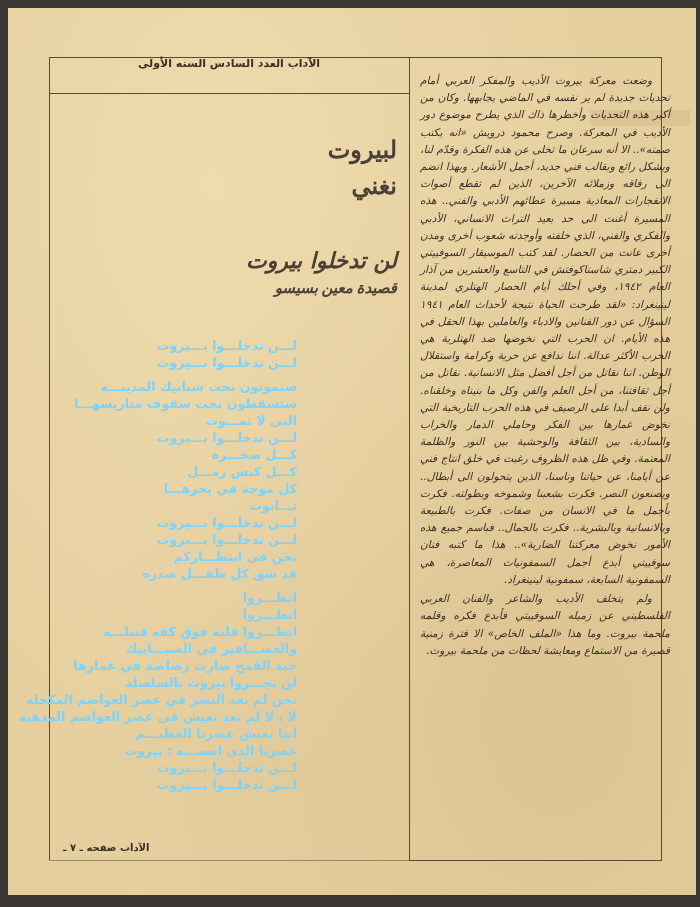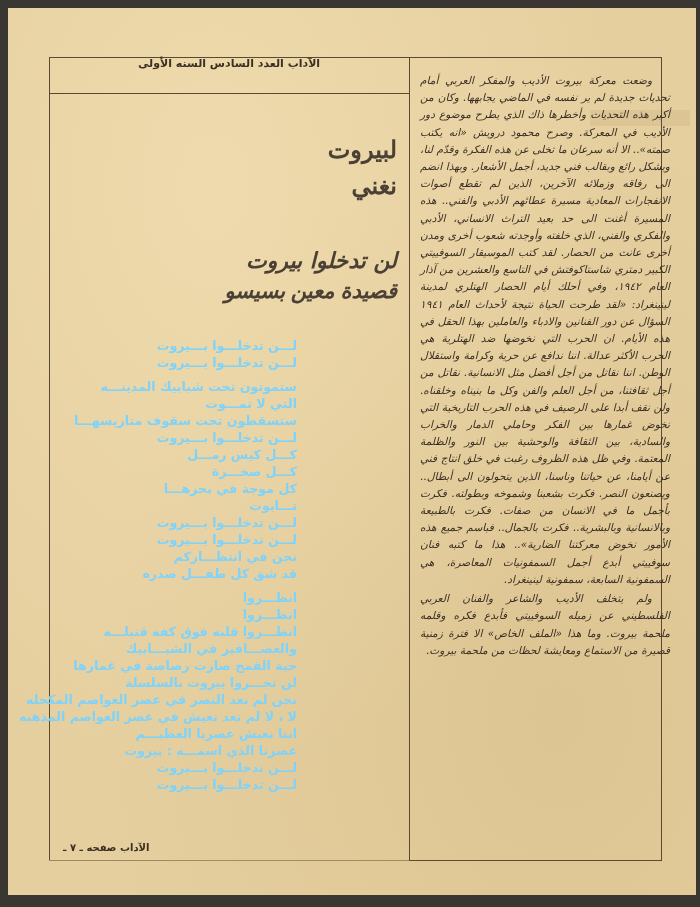--- a/index.html
+++ b/index.html
@@ -37,22 +37,22 @@
       text-align: right; font-family: "DejaVu Serif", serif;
       font-size: 24px; font-weight: bold; color: #4b4036; line-height: 36px;
     }
     .poem-subtitle {
       position: absolute; right: 12px; top: 190px; width: 320px;
       text-align: right; font-family: "DejaVu Serif", serif; font-style: italic;
       font-size: 22px; font-weight: bold; color: #4b4036; line-height: 26px;
     }
     .poem-author {
       position: absolute; right: 12px; top: 222px; width: 320px;
-      text-align: right; font-family: Liberation Sans, sans-serif; font-style: italic;
-      font-size: 21px; font-weight: bold; color: #4b4036;
+      text-align: right; font-family: Liberation Serif, serif; font-style: italic;
+      font-size: 15px; font-weight: bold; color: #4b4036;
     }
     .poem {
       position: absolute; right: 112px; top: 280px; width: 240px;
       text-align: right; font-size: 12.6px; font-weight: bold; color: #7dd3fc;
       line-height: 17px;
     }
     .poem .stanza { margin-bottom: 7px; }
     .poem .line { white-space: nowrap; }
     .footer {
       position: absolute; left: 14px; bottom: 8px; width: 150px;
@@ -96,25 +96,25 @@
   <div class="poem-subtitle">لن تدخلوا بيروت</div>
   <div class="poem-author">قصيدة معين بسيسو</div>
 
   <div class="poem">
     <div class="stanza">
       <div class="line">لـــن تدخلـــوا بـــيروت</div>
       <div class="line">لـــن تدخلـــوا بـــيروت</div>
     </div>
     <div class="stanza">
       <div class="line">ستموتون تحت شبابيك المدينـــه</div>
+      <div class="line">ستسقطون تحت سقوف متاريسهـــا</div>
       <div class="line">التي لا تمـــوت</div>
-      <div class="line">ستسقطون تحت سقوف متاريسهـــا</div>
       <div class="line">لـــن تدخلـــوا بـــيروت</div>
+      <div class="line">كـــل صخـــرة</div>
       <div class="line">كـــل كيس رمـــل</div>
-      <div class="line">كـــل صخـــرة</div>
       <div class="line">كل موجة في بحرهـــا</div>
       <div class="line">تـــابوت</div>
       <div class="line">لـــن تدخلـــوا بـــيروت</div>
       <div class="line">لـــن تدخلـــوا بـــيروت</div>
       <div class="line">نحن في انتظـــاركم</div>
       <div class="line">قد شق كل طفـــل صدره</div>
     </div>
     <div class="stanza">
       <div class="line">انظـــروا</div>
       <div class="line">انظـــروا</div>

